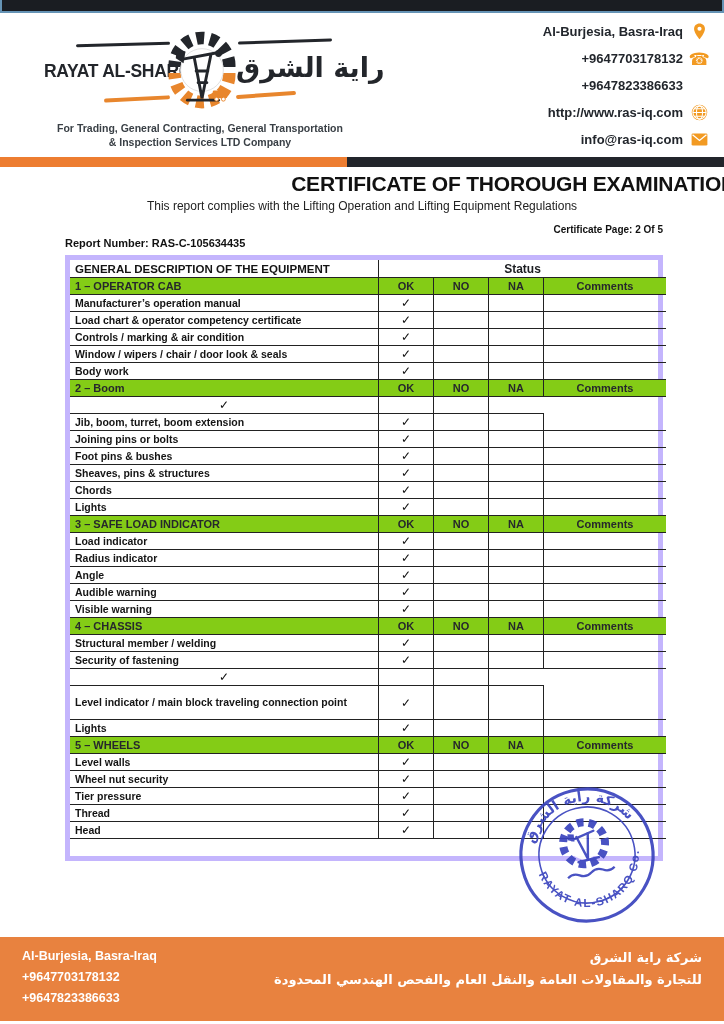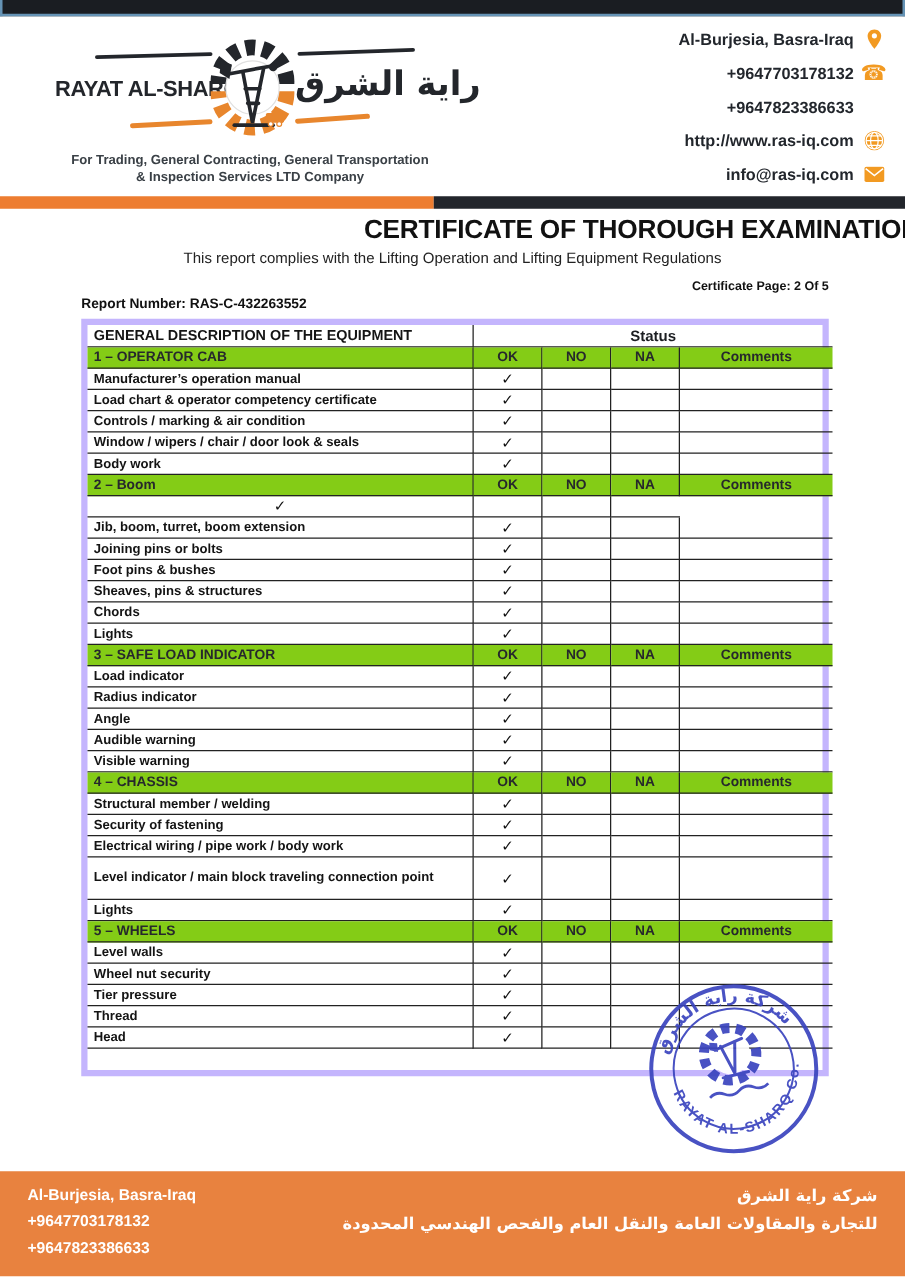--- a/index.html
+++ b/index.html
@@ -161,21 +161,21 @@
         </span>
       </div>
     </div>
 
   <div class="abs divbar-orange"></div>
   <div class="abs divbar-dark"></div>
 
   <div class="abs doc-title">CERTIFICATE OF THOROUGH EXAMINATION</div>
   <div class="abs doc-subtitle">This report complies with the Lifting Operation and Lifting Equipment Regulations</div>
 
-  <div class="abs meta-report">Report Number: RAS-C-432263552</div>
+  <div class="abs meta-report">Report Number: RAS-C-105634435</div>
   <div class="abs meta-page">Certificate Page: 2 Of 5</div>
 
   <div class="abs tbl">
       <div class="t-row hdr">
         <div class="t-cell lbl desc-h">GENERAL DESCRIPTION OF THE EQUIPMENT</div>
         <div class="t-cell span4">Status</div>
       </div>
       <div class="t-row section">
         <div class="t-cell lbl">1 – OPERATOR CAB</div>
         <div class="t-cell ctr">OK</div>
@@ -368,21 +368,20 @@
       <div class="t-row">
         <div class="t-cell lbl">Security of fastening</div>
         <div class="t-cell ctr">
           <span class="check">✓</span>
         </div>
         <div class="t-cell ctr"></div>
         <div class="t-cell ctr"></div>
         <div class="t-cell ctr"></div>
       </div>
       <div class="t-row">
-        <div class="t-cell lbl">Electrical wiring / pipe work / body work</div>
         <div class="t-cell ctr">
           <span class="check">✓</span>
         </div>
         <div class="t-cell ctr"></div>
         <div class="t-cell ctr"></div>
         <div class="t-cell ctr"></div>
       </div>
       <div class="t-row tall">
         <div class="t-cell lbl">Level indicator / main block traveling connection point</div>
         <div class="t-cell ctr">

